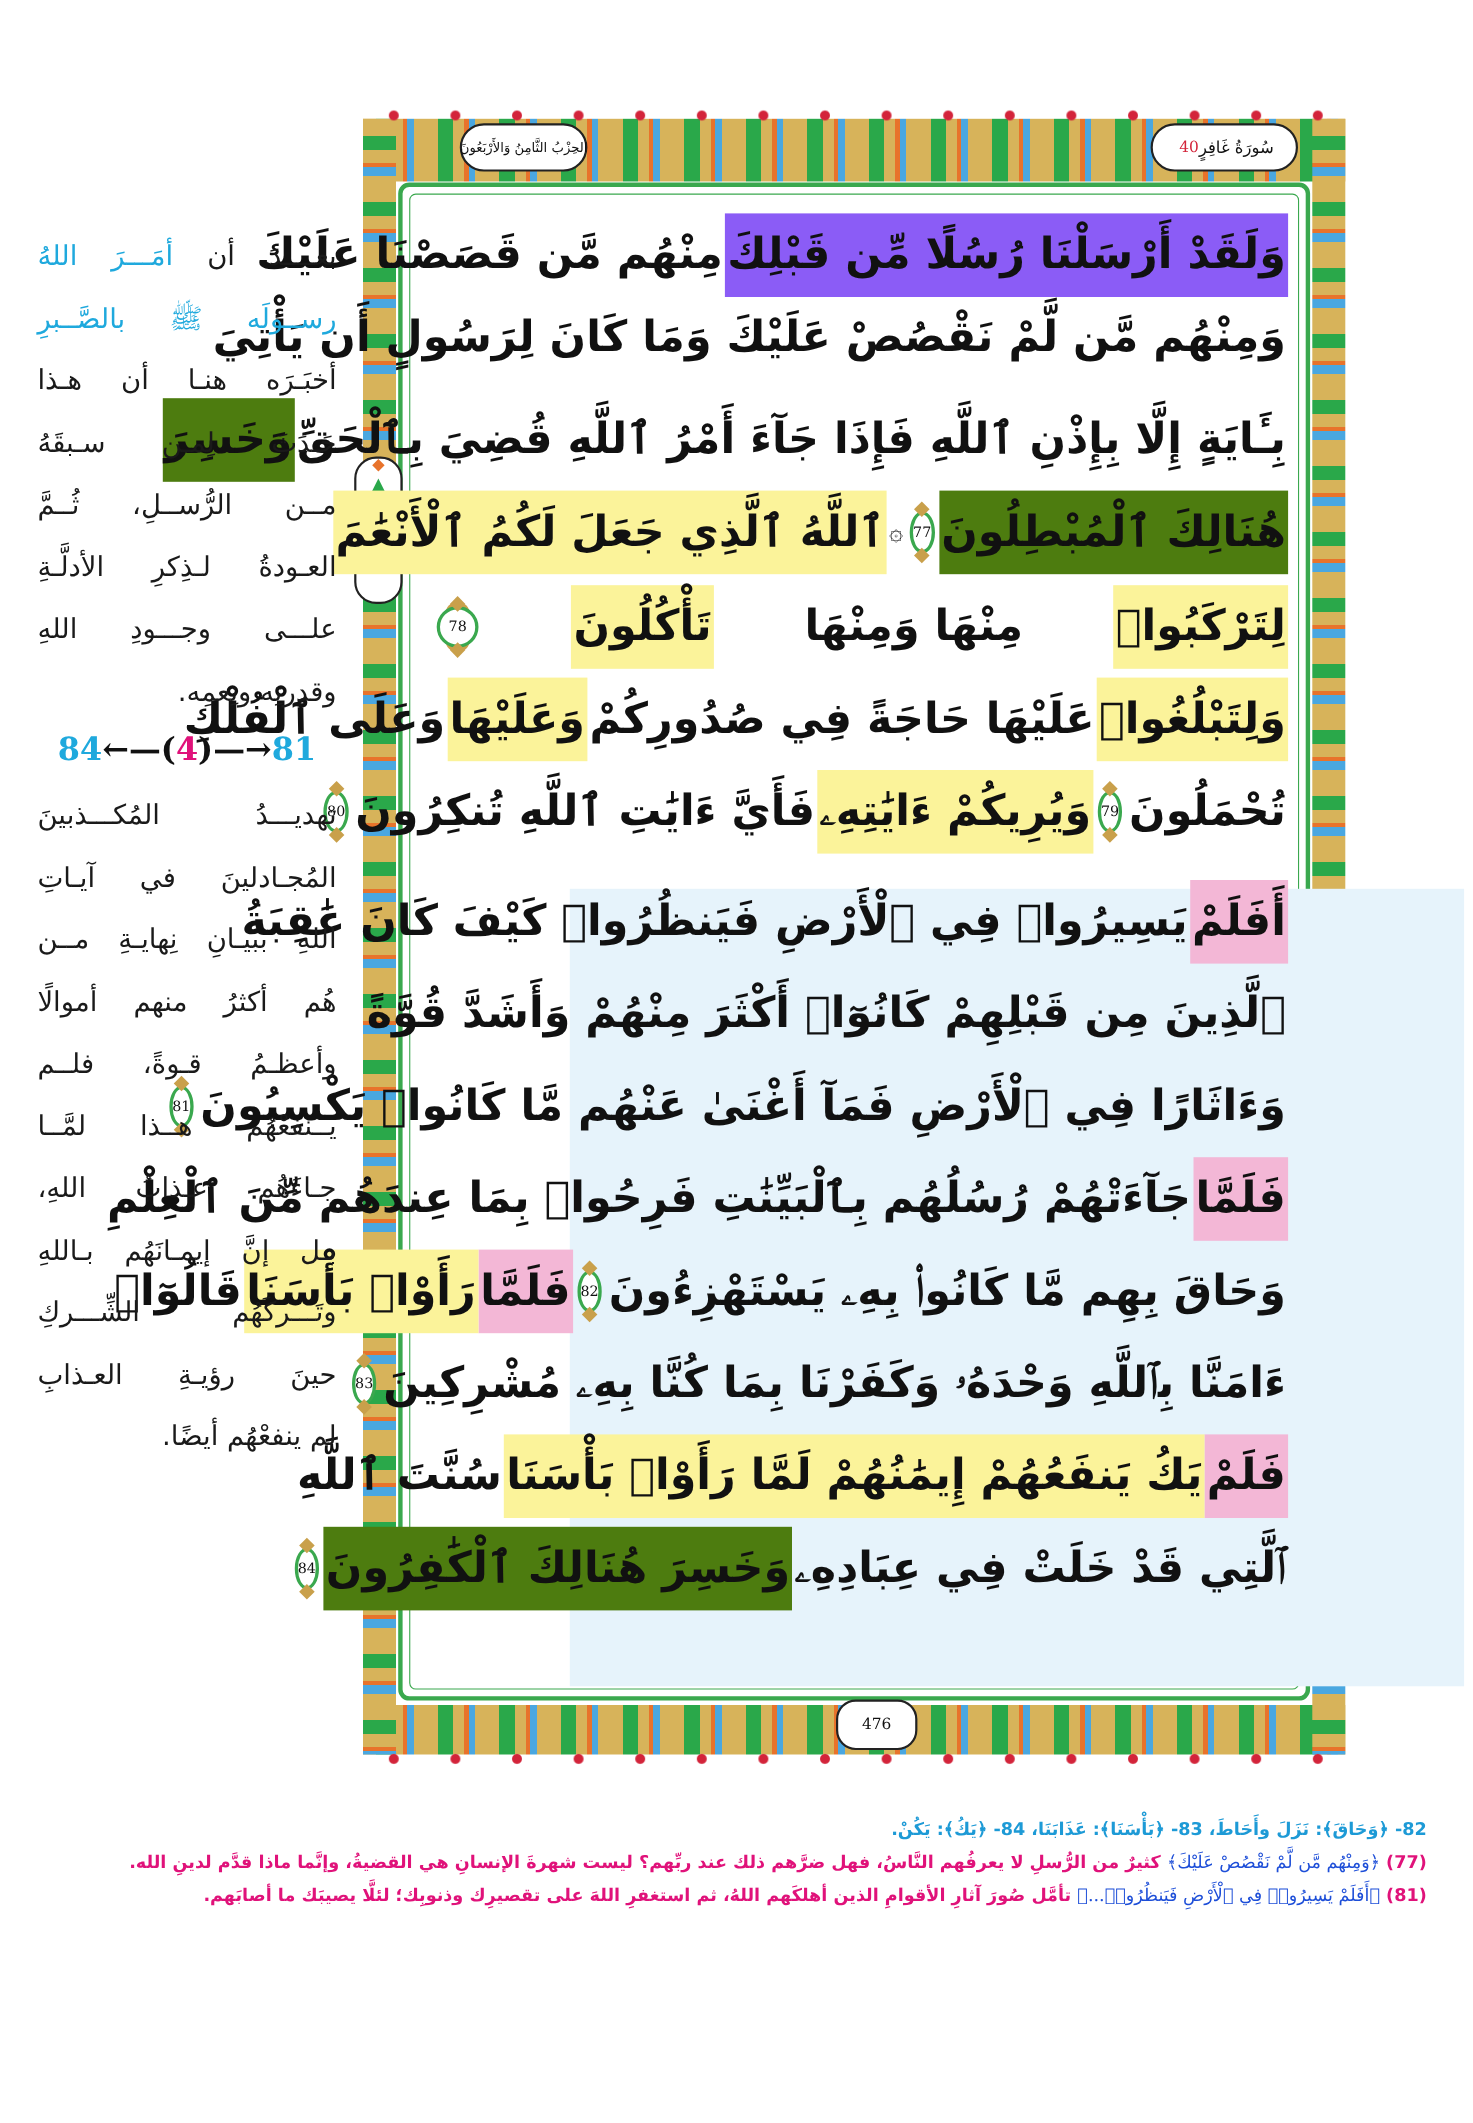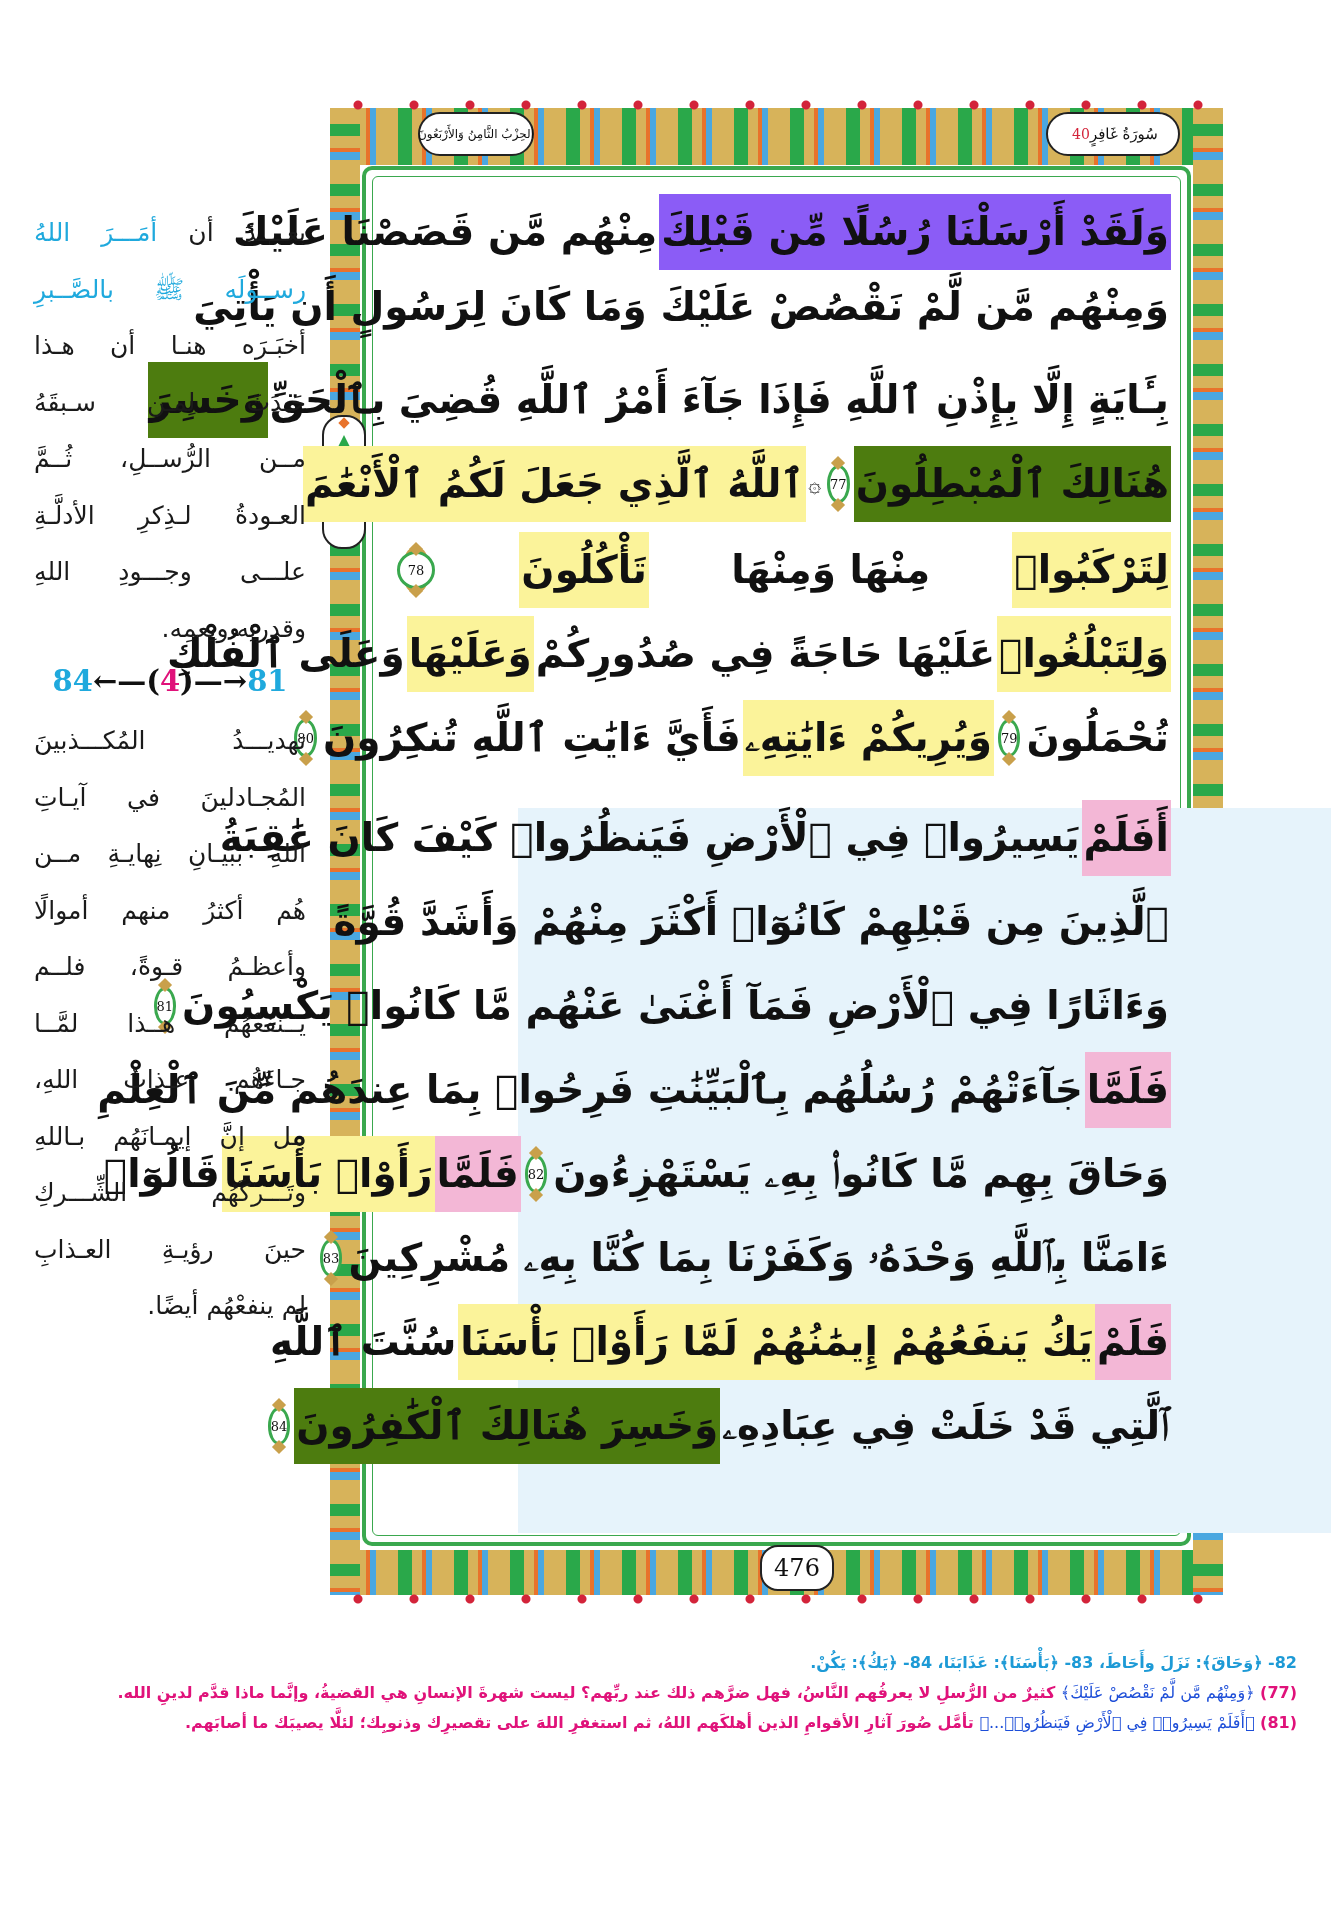--- a/index.html
+++ b/index.html
@@ -46,21 +46,21 @@
 
   
   .cartouche {
     position:absolute; background:#fff; border:2px solid #222; border-radius:26px;
     height:40px; display:flex; align-items:center; justify-content:center;
     font-family:"DejaVu Serif", serif; font-size:15px; color:#111; white-space:nowrap;
   }
   .cart-surah { left:1046px; top:112px; width:130px; }
   .cart-surah .num { color:#d3243a; font-size:14px; margin-left:4px; }
   .cart-hizb { left:418px; top:112px; width:112px; font-size:12px; }
-  .cart-page { left:760px; top:1545px; width:70px; height:42px; font-size:24px; border-radius:18px; }
+  .cart-page { left:760px; top:1545px; width:70px; height:42px; font-size:14px; border-radius:18px; }
 
   
   .marker {
     position:absolute; left:322px; top:415px; width:40px; height:130px; background:#fff;
     border:2px solid #222; border-radius:20px; display:flex; flex-direction:column; align-items:center;
   }
   .marker .orn { width:0; height:0; margin-top:18px; border-left:10px solid transparent; border-right:10px solid transparent; border-bottom:20px solid #2aa84a; position:relative; }
   .marker .orn::before { content:""; position:absolute; left:-4px; top:-16px; width:8px; height:8px; background:#e8732b; transform:rotate(45deg); }
   .marker .box {
     margin-top:6px; width:26px; height:50px; border:2px solid #b39a4a; border-radius:10px 10px 0 0;

